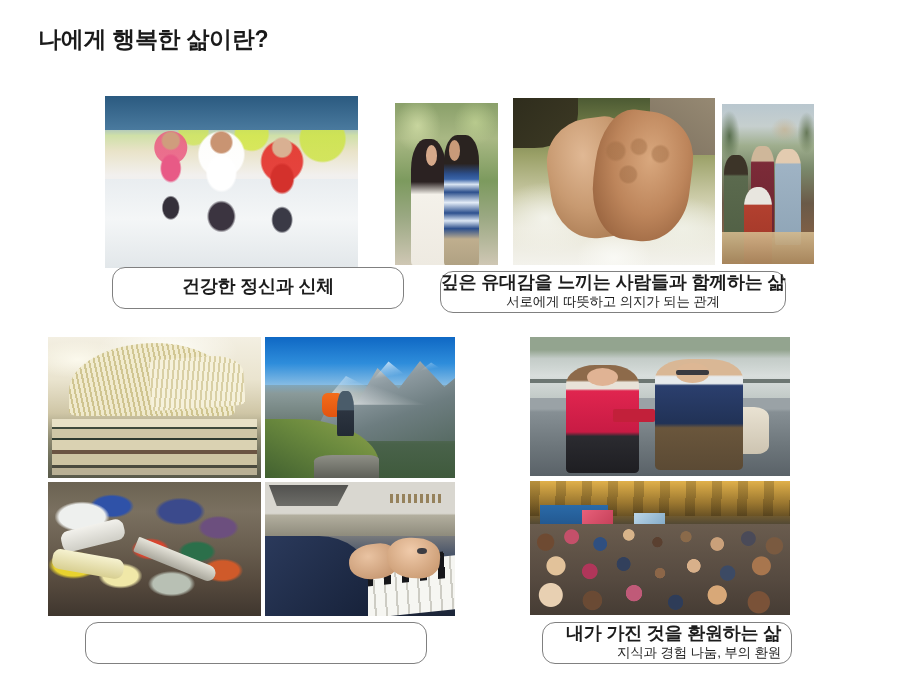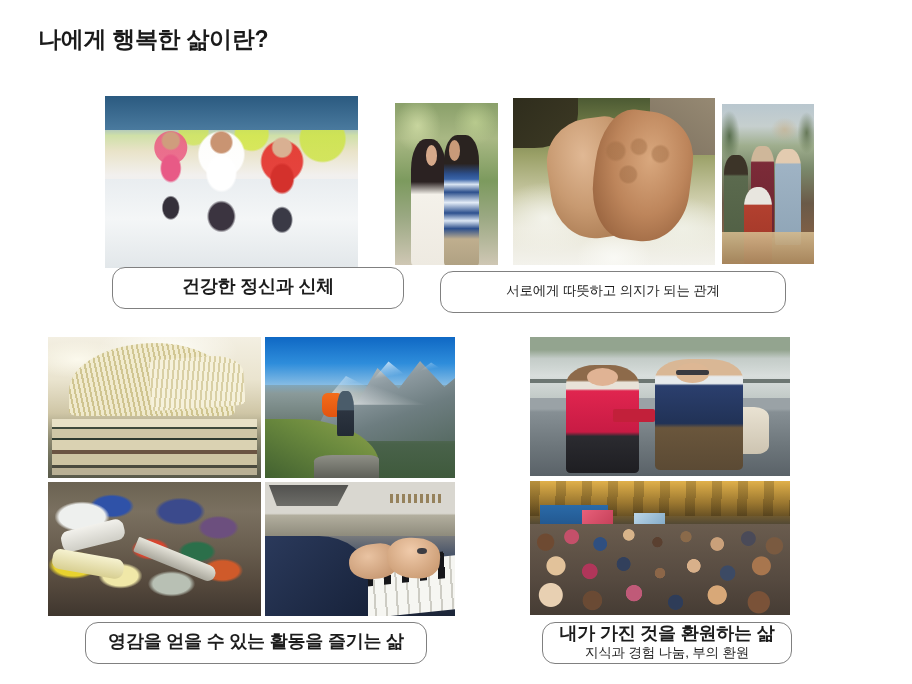--- a/index.html
+++ b/index.html
@@ -517,20 +517,21 @@
   <div class="photo art-family" style="left:722px; top:104px; width:92px; height:160px;">
     <div class="layer"></div>
     <div class="p1"></div>
     <div class="p2"></div>
     <div class="p3"></div>
     <div class="p4"></div>
     <div class="table"></div>
   </div>
 
   <div class="caption" style="left:440px; top:271px; width:346px; height:42px;">
+    <div class="line1">깊은 유대감을 느끼는 사람들과 함께하는 삶</div>
     <div class="line2">서로에게 따뜻하고 의지가 되는 관계</div>
   </div>
 
   <div class="photo art-books" style="left:48px; top:337px; width:213px; height:141px;">
     <div class="layer"></div>
     <div class="fan"></div>
     <div class="pages-r"></div>
     <div class="stack"></div>
   </div>
 
@@ -557,21 +558,20 @@
     <div class="brand"></div>
     <div class="keys-white"></div>
     <div class="keys-black"></div>
     <div class="sleeve"></div>
     <div class="hand1"></div>
     <div class="hand2"></div>
     <div class="ring"></div>
   </div>
 
   <div class="caption" style="left:85px; top:622px; width:342px; height:42px;">
-    <div class="line1">영감을 얻을 수 있는 활동을 즐기는 삶</div>
   </div>
 
   <div class="photo art-couch" style="left:530px; top:337px; width:260px; height:139px;">
     <div class="window"></div>
     <div class="mullion"></div>
     <div class="sofa"></div>
     <div class="cushion"></div>
     <div class="woman"></div>
     <div class="man"></div>
     <div class="card"></div>
@@ -581,18 +581,18 @@
   </div>
 
   <div class="photo art-audience" style="left:530px; top:481px; width:260px; height:134px;">
     <div class="ceiling"></div>
     <div class="stage"></div>
     <div class="screen1"></div>
     <div class="screen2"></div>
     <div class="crowd"></div>
   </div>
 
-  <div class="caption" style="left:542px; top:622px; width:250px; height:42px;">
+  <div class="caption" style="left:542px; top:622px; width:250px; height:42px;align-items:flex-end;">
     <div class="line1">내가 가진 것을 환원하는 삶</div>
     <div class="line2">지식과 경험 나눔, 부의 환원</div>
   </div>
 
 </div>
 
 </body></html>

